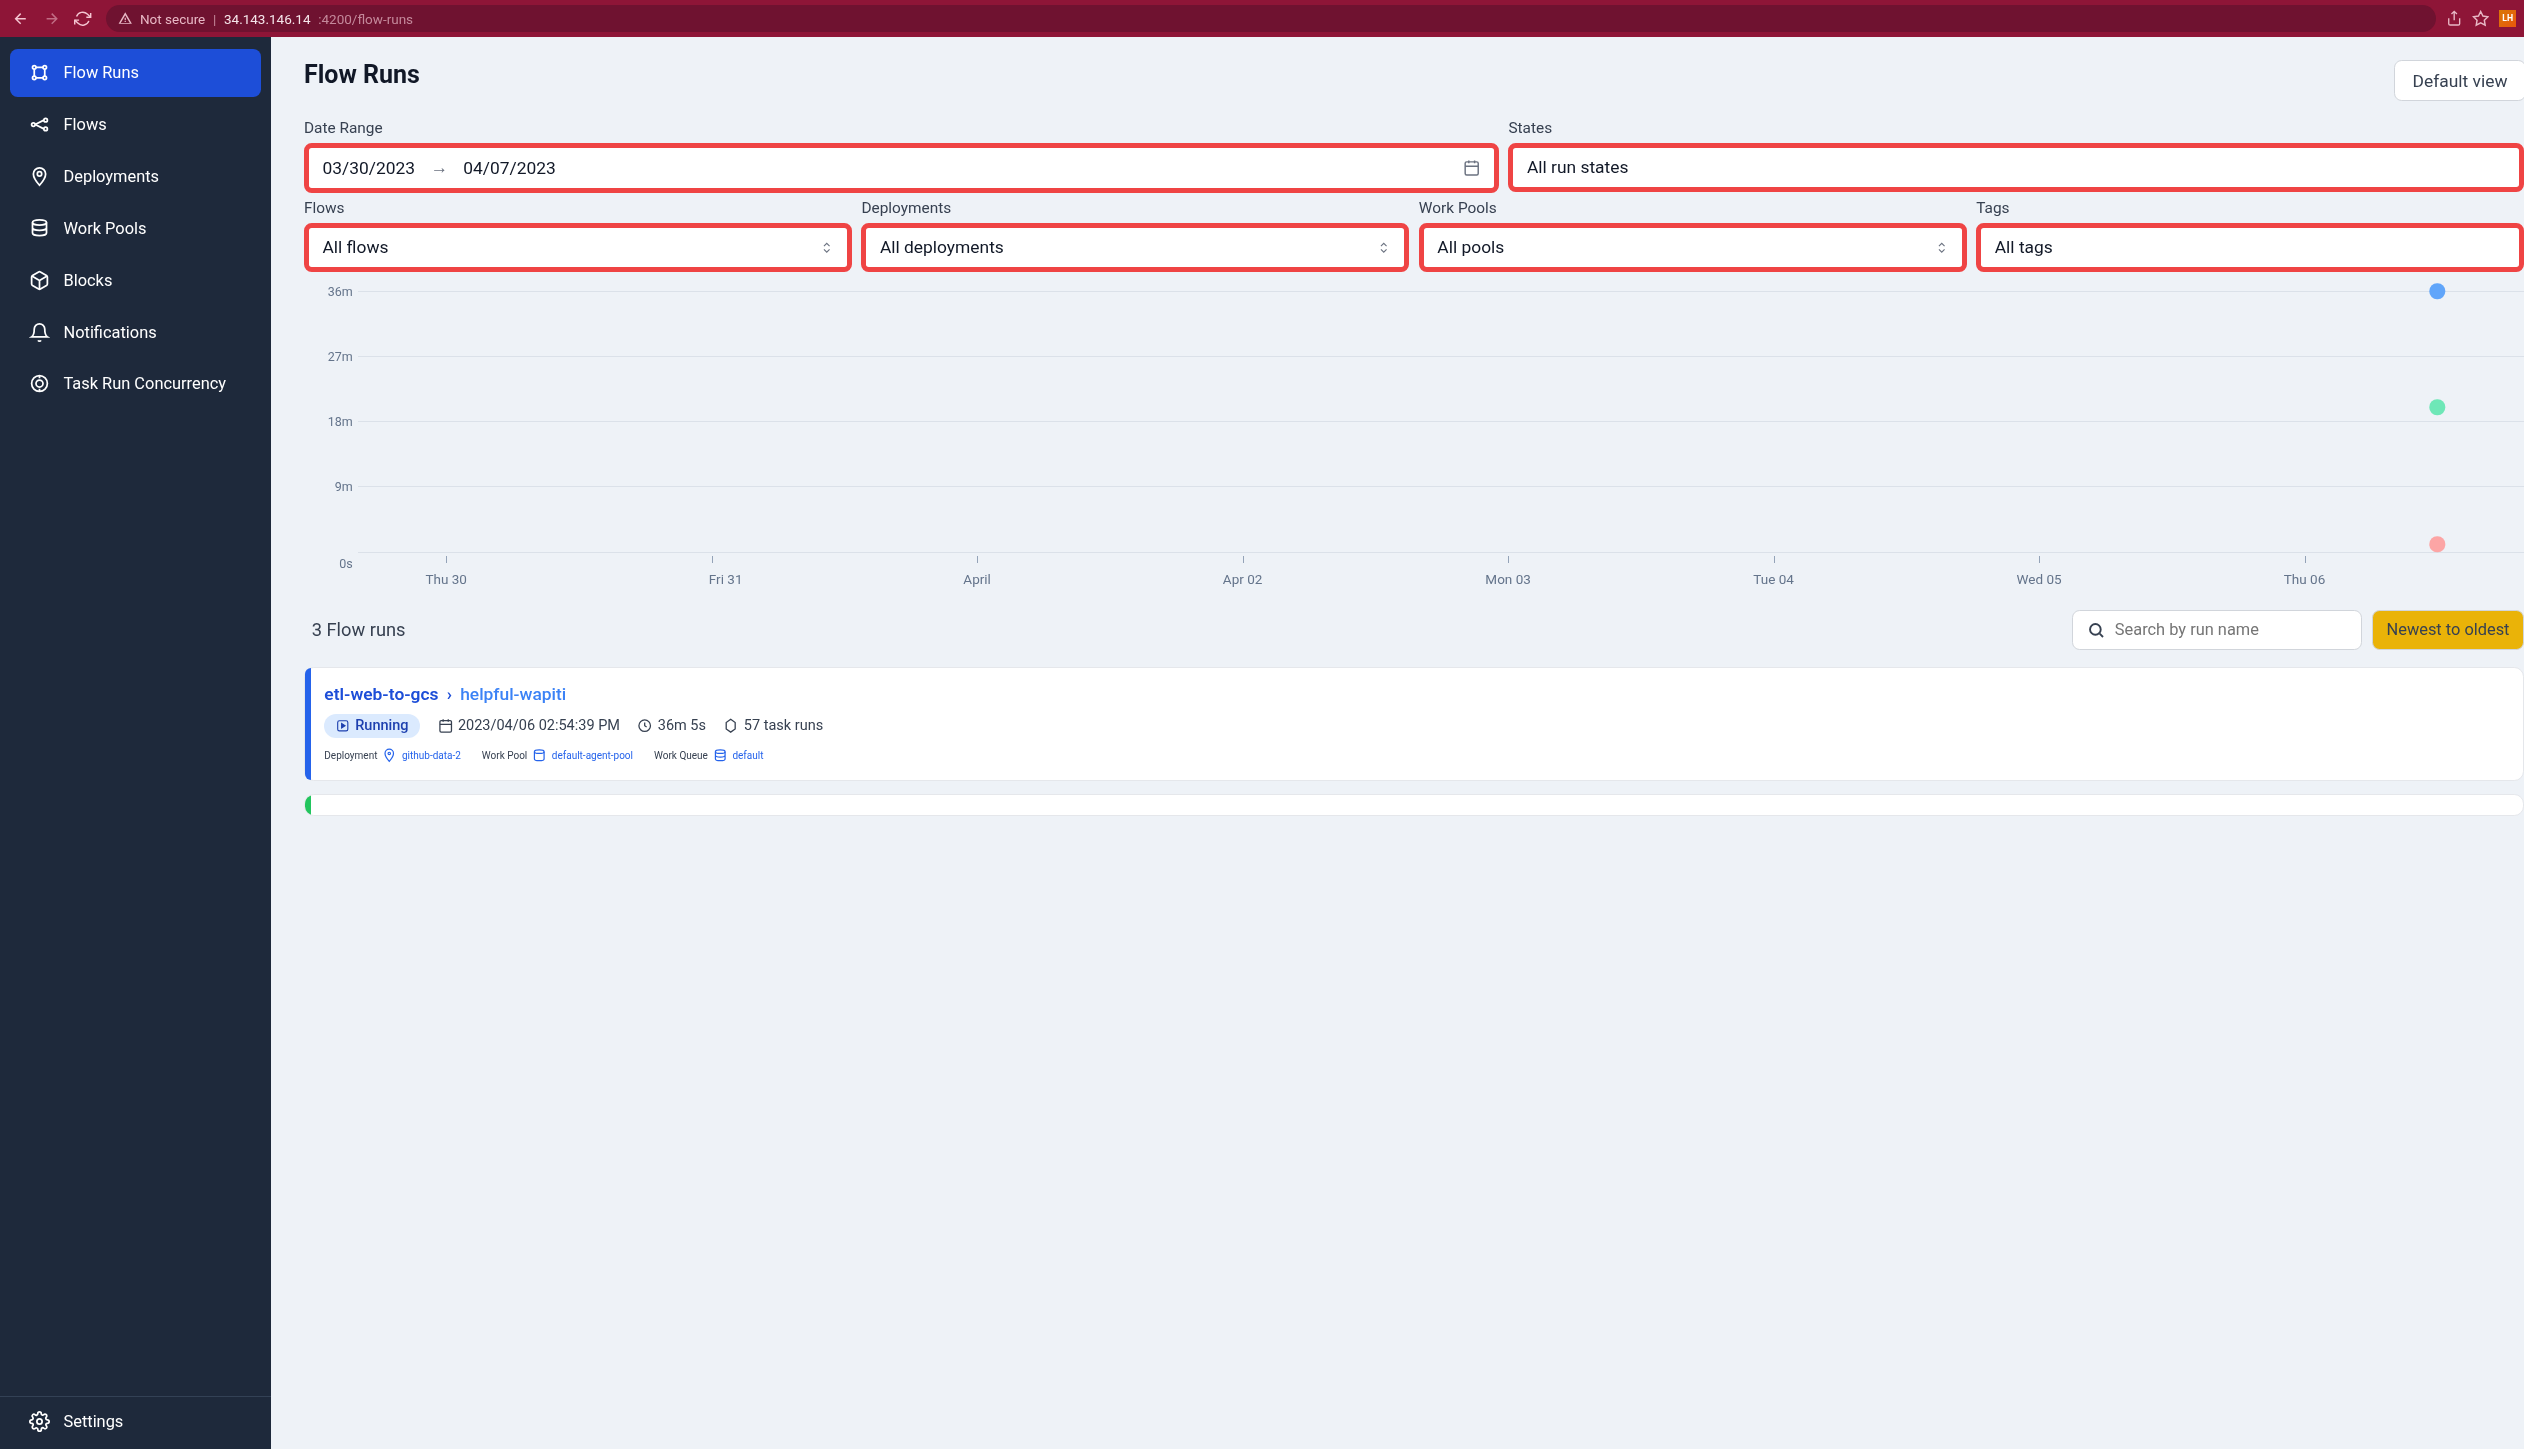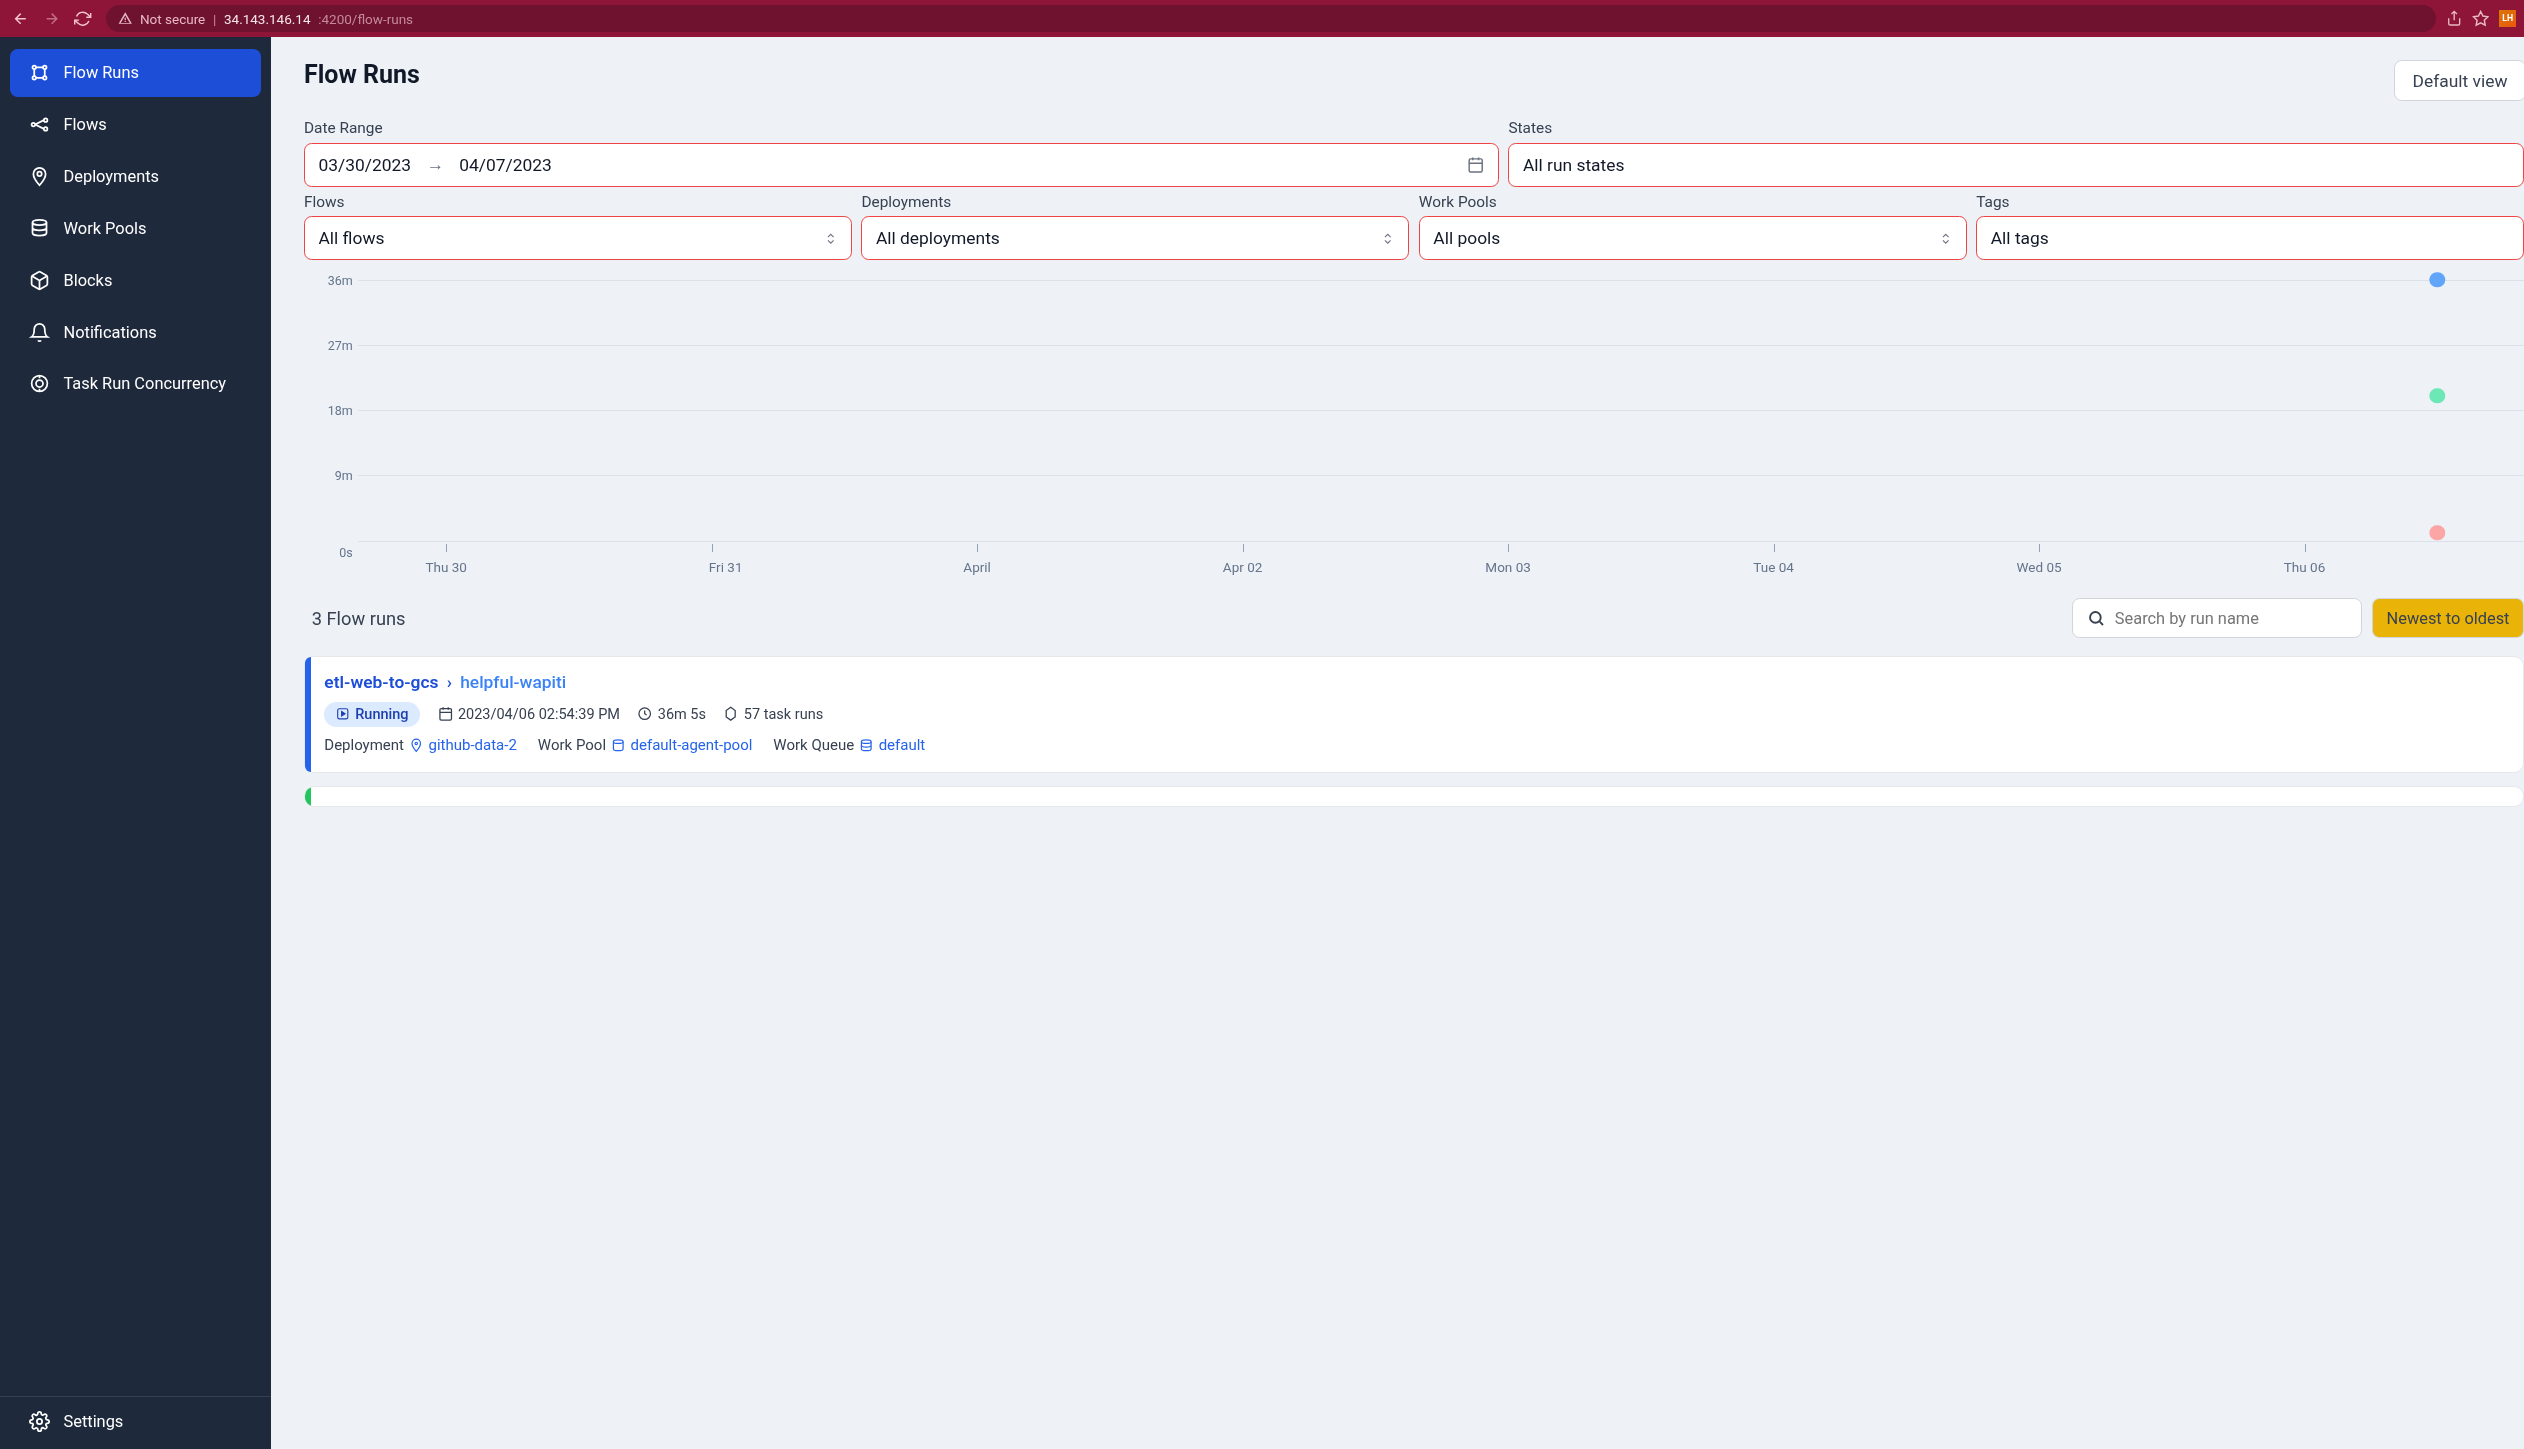--- a/index.html
+++ b/index.html
@@ -76,21 +76,21 @@
   font-size: 17.4px;
   color: #374151;
   margin-right: -1.9px;
 }
 
 .filters { display: grid; grid-template-columns: 2fr 1.7fr; gap: 9.7px; margin-bottom: 6px; }
 .filter-group label { display:block; font-size: 15.4px; color: #374151; margin-bottom: 5.8px; }
 .filters2 { display: grid; grid-template-columns: repeat(4, 1fr); gap: 9.7px; margin-bottom: 19.3px; }
 .input-box {
   background: #fff;
-  border: 1px solid #ef4444;
+  border: 5px solid #ef4444;
   border-radius: 7.7px;
   padding: 9.7px 13.5px;
   font-size: 17.4px;
   color: #111827;
   display: flex;
   align-items: center;
   justify-content: space-between;
   gap: 7.7px;
   min-height: 44px;
 }
@@ -131,21 +131,21 @@
 }
 .run-card.blue::before { background:#2563eb; }
 .run-card.green::before { background:#22c55e; }
 .run-title { font-size:17.4px; font-weight:600; }
 .run-title .flow-link { color:#1d4ed8; }
 .run-title .chev { color:#1d4ed8; margin: 0 3.9px; }
 .run-title .run-link { color:#3b82f6; font-weight:500; }
 .run-meta { display:flex; flex-wrap:wrap; gap:17.4px; align-items:center; margin-top:9.7px; font-size:14.5px; color:#374151; }
 .badge-running { background:#dbeafe; color:#1e40af; border-radius:15.4px; padding:3.9px 11.6px; display:inline-flex; align-items:center; gap:5.8px; font-weight:500; }
 .meta-item { display:inline-flex; align-items:center; gap:5px; }
-.run-meta2 { display:flex; flex-wrap:wrap; gap:21px; align-items:center; margin-top:9.7px; font-size:15px; color:#374151; }
+.run-meta2 { display:flex; flex-wrap:wrap; gap:21px; align-items:center; margin-top:9.7px; font-size:10px; color:#374151; }
 .link-blue { color:#2563eb; }
 .mini-icon { color:#2563eb; }
 
 svg { display:block; }
 </style>
 </head>
 <body>
 
 <div class="browser-bar">
   <div class="nav-btn">

